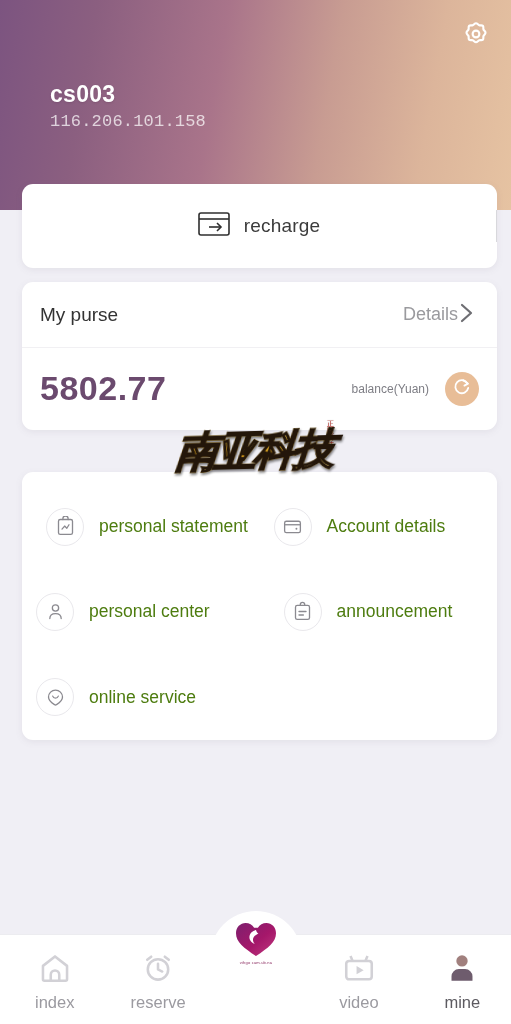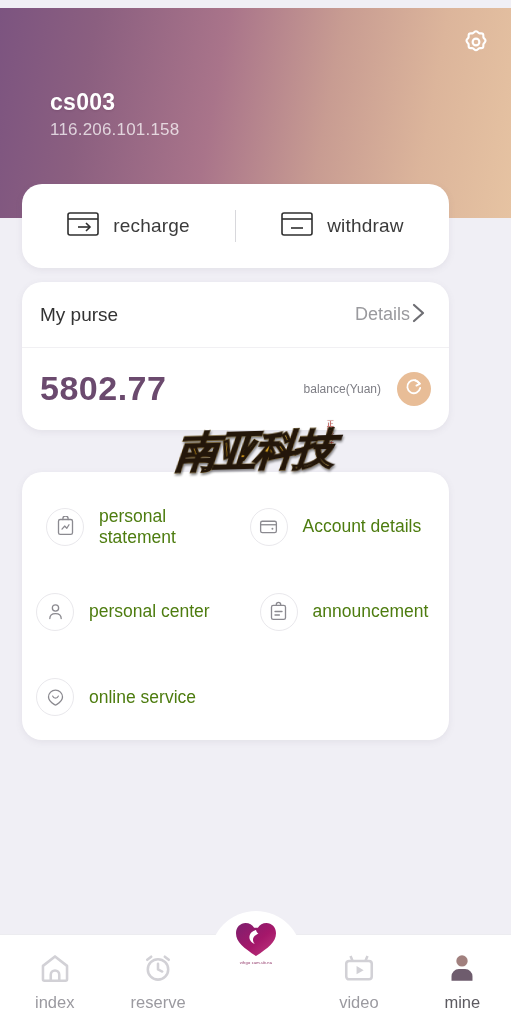--- a/index.html
+++ b/index.html
@@ -11,21 +11,21 @@
   }
   .phone {
     position: relative;
     width: 511px; height: 1024px;
     background: #f0eff5;
   }
 
   
   .header {
     position: absolute;
-    top: 8px; left: 0;
+    top: 0; left: 0;
     width: 511px; height: 210px;
     background: linear-gradient(100deg, #7c5480 0%, #8b5f80 18%, #a9748a 42%, #c89c92 63%, #dcb59b 82%, #e6c3a2 100%);
   }
   .gear-btn {
     position: absolute;
     top: 18px; right: 16px;
     width: 38px; height: 38px;
     display: flex; align-items: center; justify-content: center;
   }
   .user-block {
@@ -39,28 +39,29 @@
     letter-spacing: .3px;
     line-height: 28px;
     text-shadow: 0 1px 2px rgba(90,50,80,.25);
   }
   .userip {
     font-size: 17px;
     color: rgba(255,255,255,.72);
     line-height: 24px;
     margin-top: 2px;
     letter-spacing: .2px;
+    font-family: Liberation Mono, monospace;
   }
 
   
   .card {
     position: absolute;
-    left: 22px; width: 427px;
+    left: 22px; width: 475px;
     background: #ffffff;
-    border-radius: 20px;
+    border-radius: 11px;
     box-shadow: 0 2px 7px rgba(120,110,130,.10);
   }
 
   
   .card-actions {
     top: 184px; height: 84px;
     display: flex; align-items: center;
   }
   .action {
     flex: 1;
@@ -275,30 +276,20 @@
         <svg width="32" height="26" viewBox="0 0 32 26" fill="none" stroke="#2f2f2f" stroke-width="1.6">
           <rect x="1" y="2" width="30" height="22" rx="2"></rect>
           <line x1="1" y1="8" x2="31" y2="8"></line>
           <line x1="11" y1="16" x2="23" y2="16"></line>
           <polyline points="19,12 23,16 19,20"></polyline>
         </svg>
       </span>
       <span class="action-label">recharge</span>
     </div>
     <div class="action-divider"></div>
-    <div class="action">
-      <span>
-        <svg width="32" height="26" viewBox="0 0 32 26" fill="none" stroke="#2f2f2f" stroke-width="1.6">
-          <rect x="1" y="2" width="30" height="22" rx="2"></rect>
-          <line x1="1" y1="8" x2="31" y2="8"></line>
-          <line x1="10" y1="17" x2="22" y2="17"></line>
-        </svg>
-      </span>
-      <span class="action-label">withdraw</span>
-    </div>
   </div>
 
   <div class="card card-purse">
     <div class="purse-top">
       <div class="purse-title">My purse</div>
       <div class="purse-details">
         <span class="details-text">Details</span>
         <span>
           <svg width="17" height="24" viewBox="0 0 17 24" fill="none" stroke="#6e6e73" stroke-width="2.2" stroke-linecap="round" stroke-linejoin="round">
             <polyline points="4,4 13,12 4,20"></polyline>

